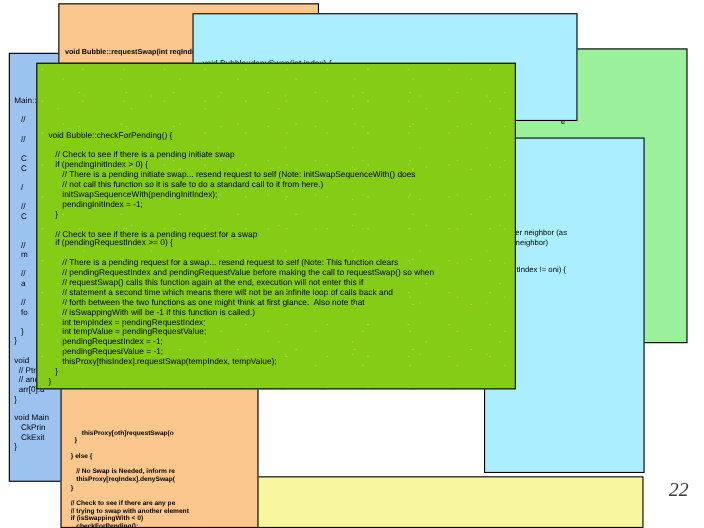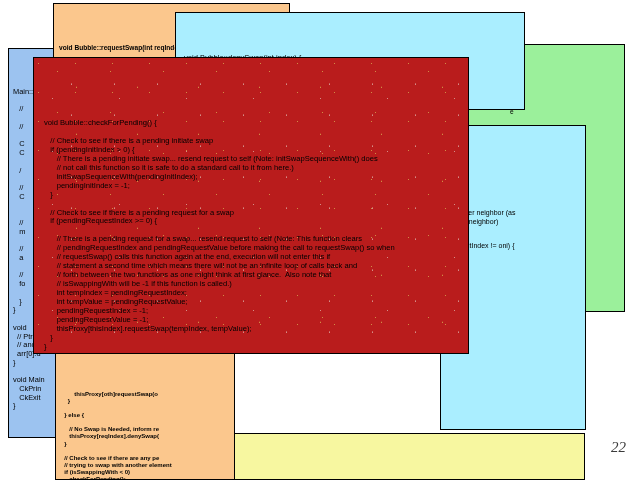--- a/index.html
+++ b/index.html
@@ -74,21 +74,21 @@
 
   
   #p-yellow{
     left:230px;top:433px;width:355px;height:47px;
     background:#f7f7a0;
   }
 
   
   #p-pink{
     left:33px;top:57px;width:436px;height:297px;
-    background:#b91c1c;
+    background:#84cc16;
   }
   #p-pink .code{font-size:7.6px;padding:7px 10px;}
 
   
   #p-pink .speckle{
     position:absolute;inset:0;
     pointer-events:none;
     background-image:
       radial-gradient(circle at 12% 18%, #e8e86a 0.6px, transparent 0.7px),
       radial-gradient(circle at 44% 33%, #e8e86a 0.6px, transparent 0.7px),
@@ -96,21 +96,21 @@
       radial-gradient(circle at 88% 84%, #ecece0 0.6px, transparent 0.7px),
       radial-gradient(circle at 28% 77%, #ecece0 0.6px, transparent 0.7px);
     background-size:37px 29px, 53px 41px, 61px 47px, 43px 31px, 67px 53px;
     opacity:.55;
   }
 
   
   #pagenum{
     position:absolute;
     right:14px;bottom:24px;
-    font-size:15px;
+    font-size:18px;
     font-style:italic;
     color:#3b3b3b;
     font-family:"Liberation Serif", serif;
   }
 </style>
 </head>
 <body>
 
 <div id="slide">
 

